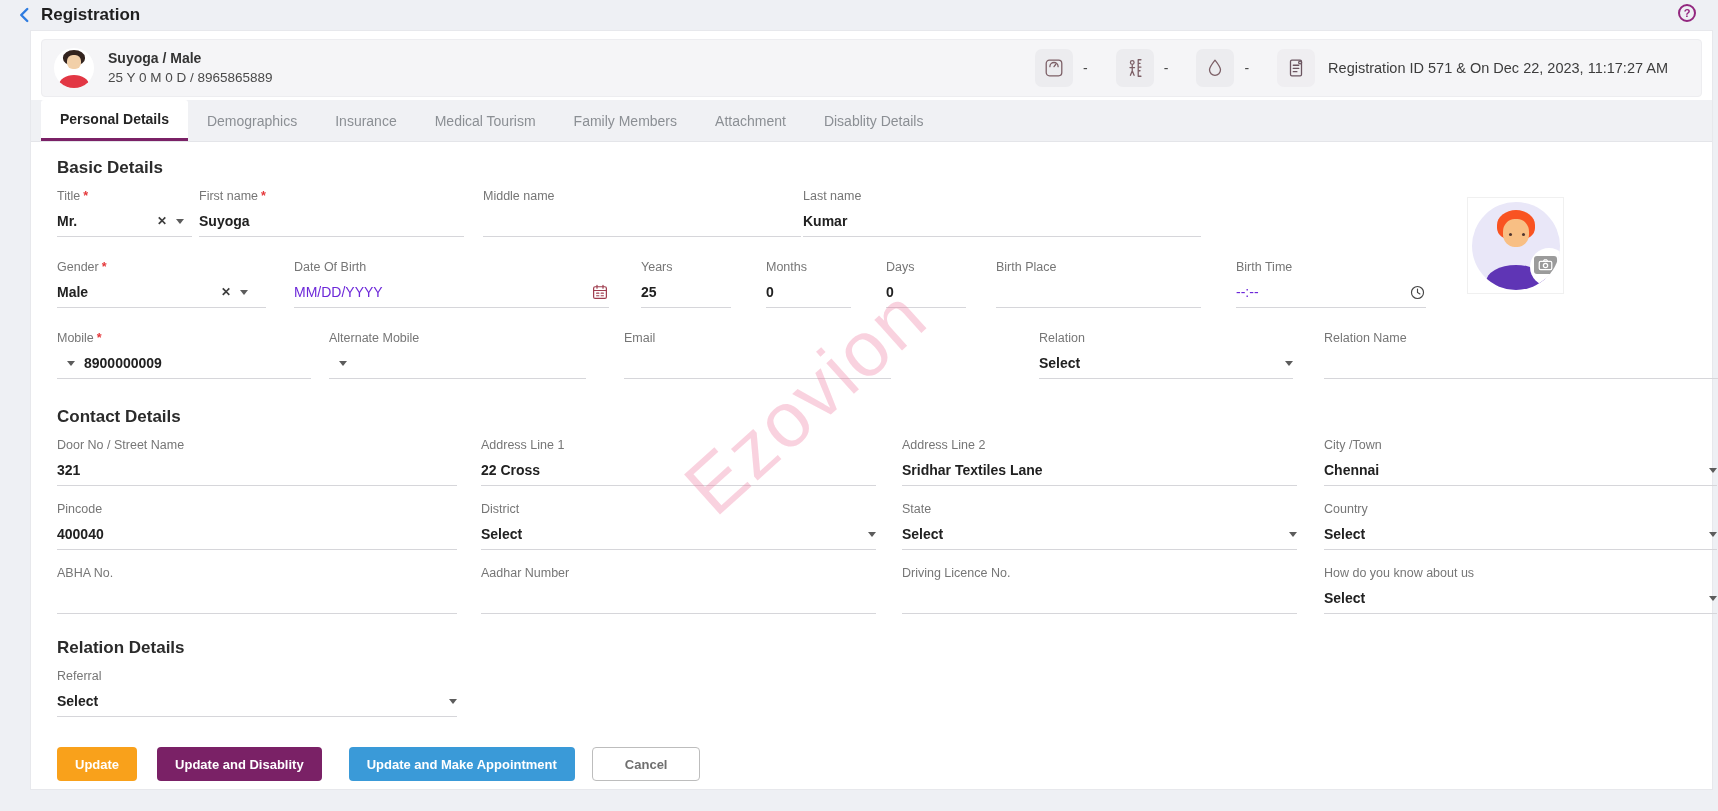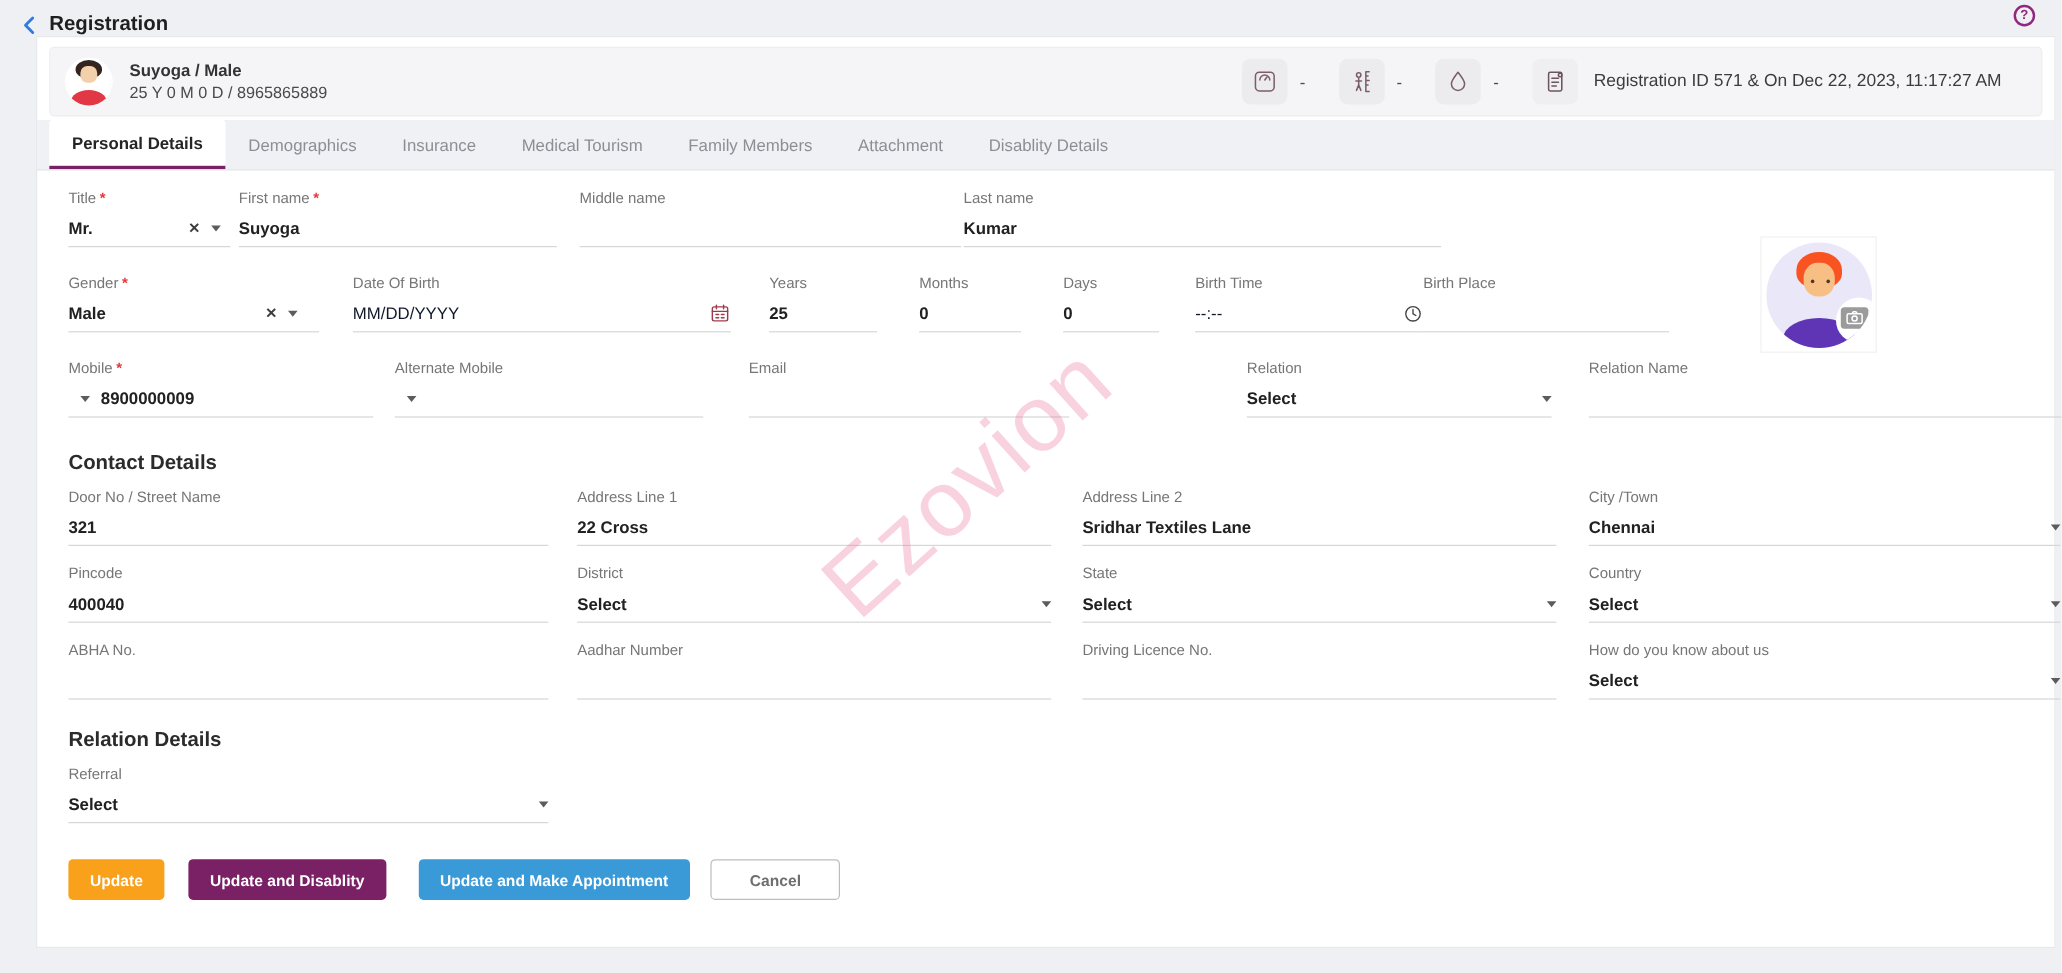--- a/index.html
+++ b/index.html
@@ -1,20 +1,20 @@
 <!DOCTYPE html>
 <html style="--accent-purple: #7a2166; --accent-orange: #f9a11b; --accent-blue: #3a9ad8; --link-blue: #2e7ce0; --required-red: #e5383b; --watermark-pink: #ee6e96;"><head>
 <meta charset="utf-8">
 <style>
   *{box-sizing:border-box;margin:0;padding:0}
   html,body{width:1718px;height:811px}
   body{position:relative;background:#eef0f4;font-family:"Liberation Sans",sans-serif;overflow:hidden;-webkit-font-smoothing:antialiased}
 
   
-  .topbar{position:absolute;left:0;top:0;width:1718px;height:30px;display:flex;align-items:flex-end;padding:0 16px}
+  .topbar{position:absolute;left:0;top:0;width:1718px;height:30px;display:flex;align-items:center;padding:0 16px}
   .back{display:flex;align-items:center;cursor:pointer}
   .page-title{font-size:17px;font-weight:700;color:#1f1f1f;margin-left:7px}
   .help{position:absolute;right:22px;top:4px;width:18px;height:18px;border:2px solid #93277f;border-radius:50%;
         color:#93277f;font-size:11px;font-weight:700;display:flex;align-items:center;justify-content:center;cursor:pointer}
 
   
   .card{position:absolute;left:30px;top:30px;width:1683px;height:760px;background:#fff;border:1px solid #e7e8ec}
 
   
   .pbar{margin:8px 10px 0;height:58px;background:#f5f5f7;border:1px solid #ededf0;border-radius:4px;
@@ -38,21 +38,21 @@
 
   
   .content{padding:16px 0 0 26px;position:relative}
   .shead{font-size:17px;font-weight:700;color:#2b2b2b;margin-bottom:11px}
   .frow{display:flex;margin-bottom:23px}
   .field{flex:none}
   .flabel{font-size:12.5px;color:#767676;height:17px;white-space:nowrap}
   .req{color:var(--required-red,#e5383b);margin-left:3px;font-weight:700}
   .fline{display:flex;align-items:center;border-bottom:1px solid #d6d6da;height:29px;padding-bottom:2px;margin-top:2px}
   .fval{font-size:14px;font-weight:600;color:#212121;white-space:nowrap}
-  .fval.ph{color:#0f172a;font-weight:500}
+  .fval.ph{color:#6d28d9;font-weight:500}
   .adorn{margin-left:auto;display:flex;align-items:center;gap:9px}
   .clearx{font-size:12px;font-weight:700;color:#3d3d3d;cursor:pointer;line-height:1}
   .caret{width:0;height:0;border-left:4.5px solid transparent;border-right:4.5px solid transparent;border-top:5.5px solid #5c5c5c;cursor:pointer}
   .pre-caret{width:0;height:0;border-left:4px solid transparent;border-right:4px solid transparent;border-top:5px solid #5c5c5c;margin:0 9px 0 10px;cursor:pointer}
 
   
   .btnrow{display:flex;align-items:flex-start;margin-top:30px}
   .btn{height:34px;border-radius:4px;font-size:13px;font-weight:700;color:#fff;display:flex;align-items:center;
        justify-content:center;padding:0 18px;cursor:pointer;border:none;white-space:nowrap}
   .btn-orange{background:var(--accent-orange,#f9a11b)}
@@ -143,20 +143,21 @@
     <div class="tab">Demographics</div>
     <div class="tab">Insurance</div>
     <div class="tab">Medical Tourism</div>
     <div class="tab">Family Members</div>
     <div class="tab">Attachment</div>
     <div class="tab">Disablity Details</div>
   </div>
 
   <div class="content">
 
+    <div class="shead">Basic Details</div>
 
     <div class="frow">
       <div class="field" style="width:135px;margin-right:7px">
         <div class="flabel"><span>Title</span><span class="req">*</span></div>
         <div class="fline">
             <span class="fval">Mr.</span>
           <span class="adorn" style="margin-right:8px">
               <span class="clearx">✕</span>
               <span class="caret"></span>
             </span>
@@ -216,36 +217,36 @@
         <div class="fline">
             <span class="fval">0</span>
           </div>
       </div>
       <div class="field" style="width:80px;margin-right:30px">
         <div class="flabel"><span>Days</span></div>
         <div class="fline">
             <span class="fval">0</span>
           </div>
       </div>
+      <div class="field" style="width:205px;margin-right:35px">
+        <div class="flabel"><span>Birth Place</span></div>
+        <div class="fline">
+            <span class="fval"></span>
+          </div>
+      </div>
       <div class="field" style="width:190px">
         <div class="flabel"><span>Birth Time</span></div>
         <div class="fline">
             <span class="fval ph">--:--</span>
           <span class="adorn">
               <svg width="17" height="17" viewBox="0 0 24 24" fill="none" stroke="#444" stroke-width="1.6" stroke-linecap="round">
                 <circle cx="12" cy="12" r="8.5"></circle>
                 <path d="M12 7v5l3.4 2"></path>
               </svg>
             </span>
-          </div>
-      </div>
-      <div class="field" style="width:205px;margin-right:35px">
-        <div class="flabel"><span>Birth Place</span></div>
-        <div class="fline">
-            <span class="fval"></span>
           </div>
       </div>
     </div>
 
     <div class="frow">
       <div class="field" style="width:254px;margin-right:18px">
         <div class="flabel"><span>Mobile</span><span class="req">*</span></div>
         <div class="fline">
             <span class="pre-caret"></span>
             <span class="fval">8900000009</span>

